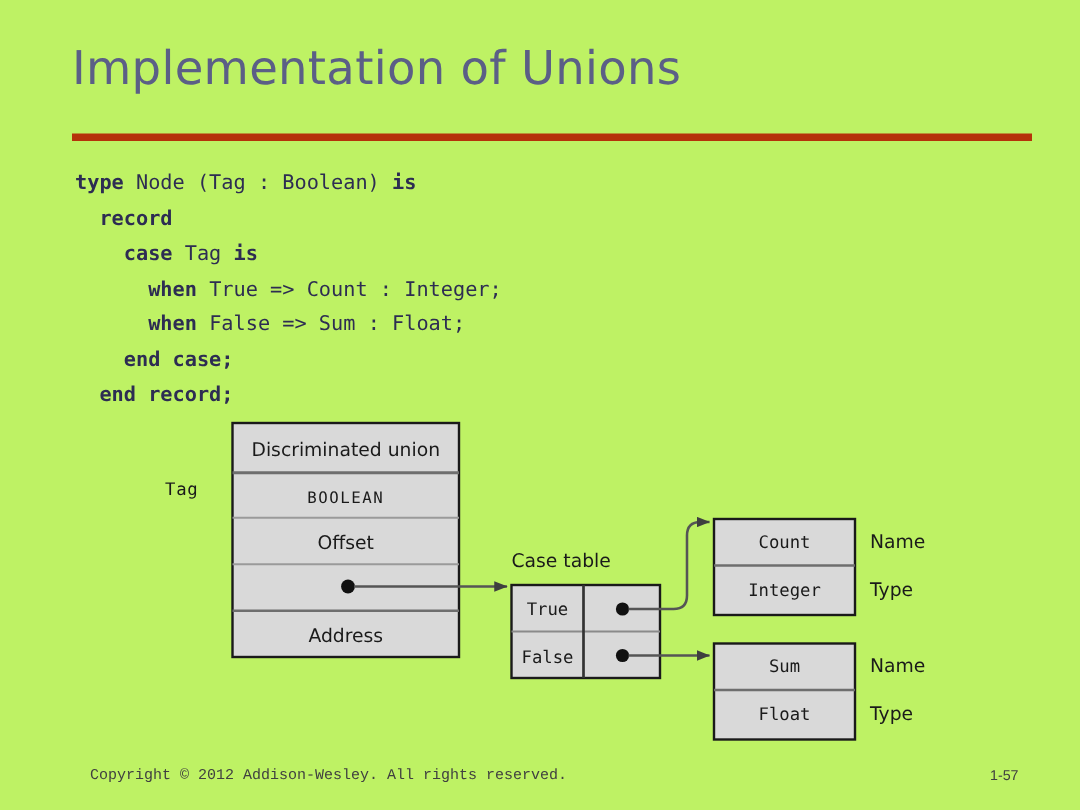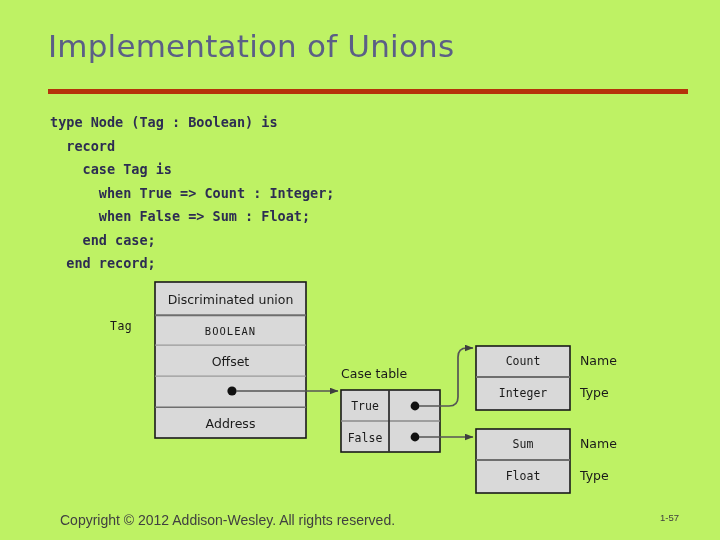--- a/index.html
+++ b/index.html
@@ -52,39 +52,39 @@
     left: 50px;
     top: 111px;
     font-family: "DejaVu Sans Mono", monospace;
     font-size: 13.5px;
     line-height: 23.5px;
     color: #2d2d52;
     white-space: pre;
   }
   .code-line { white-space: pre; }
   .kw { font-weight: bold; }
-  .pl { font-weight: bold; }
+  .pl { font-weight: normal; }
 
   
   #figure {
     position: absolute;
     left: 0;
     top: 265px;
     width: 720px;
     height: 230px;
   }
   #figure svg { display: block; }
 
   
   #footer-copyright {
     position: absolute;
     left: 60px;
     top: 512px;
-    font-family: Liberation Sans, sans-serif;
-    font-size: 14px;
+    font-family: Liberation Mono, monospace;
+    font-size: 10px;
     color: #404040;
     white-space: nowrap;
   }
   #footer-pagenum {
     position: absolute;
     left: 660px;
     top: 512px;
     font-family: "Liberation Sans", sans-serif;
     font-size: 9.5px;
     color: #404040;

